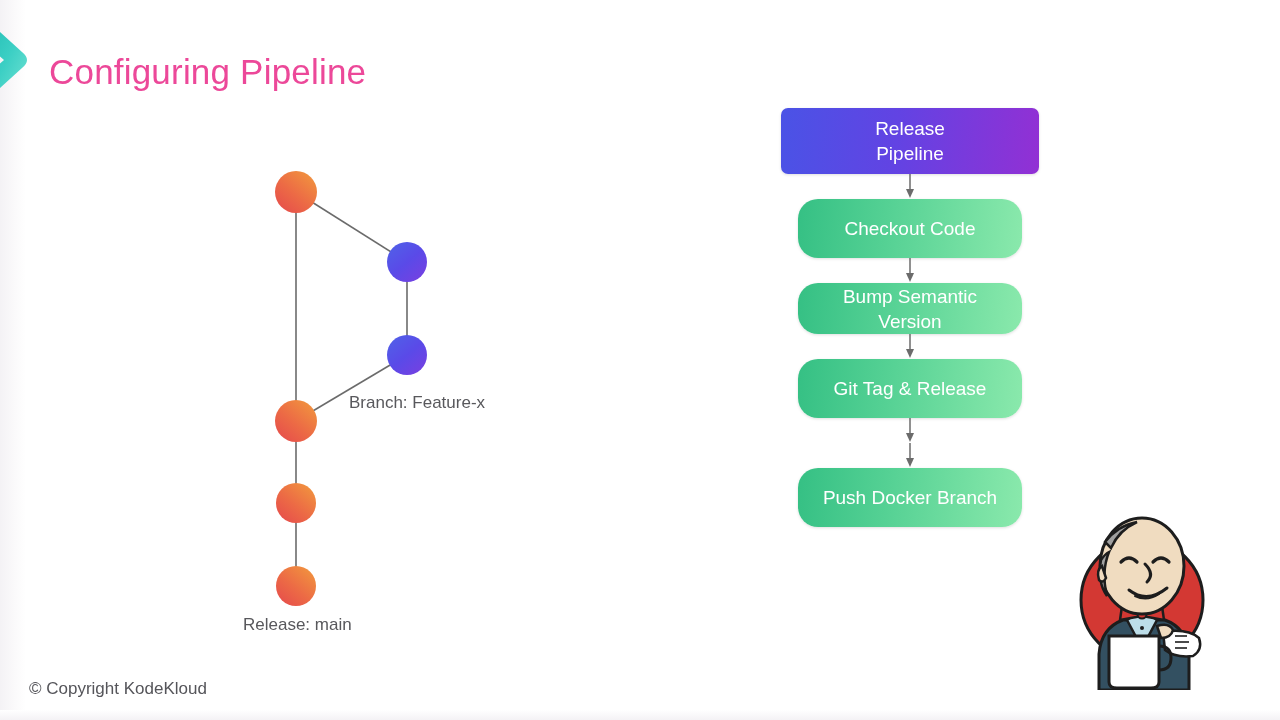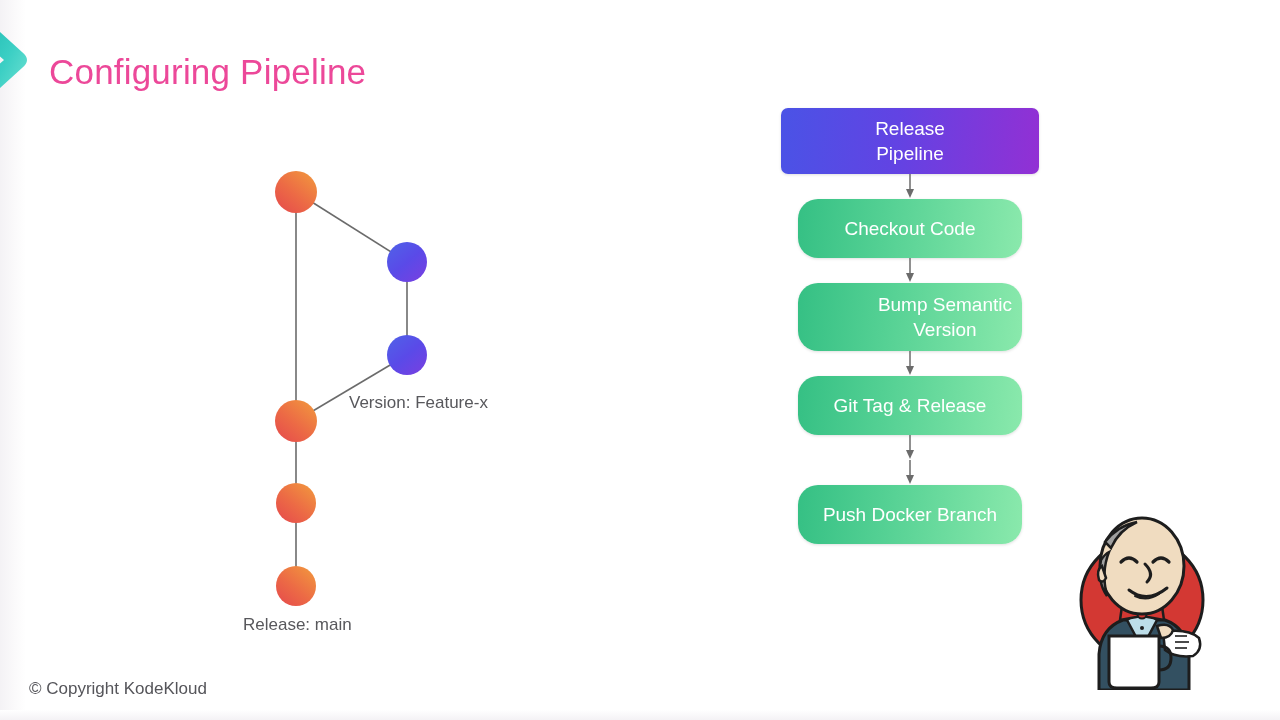--- a/index.html
+++ b/index.html
@@ -107,22 +107,21 @@
     height: 66px;
     border-radius: 7px;
     background: linear-gradient(95deg, #4a53e6 0%, #6243e3 45%, #9230d4 100%);
     font-size: 19px;
   }
   .pipe-box.stage {
     height: 59px;
     background: linear-gradient(95deg, #35c084 0%, #55d194 40%, #8ae9ac 100%);
   }
   .pipe-box.stage.tall {
-    height: 68px;
-    justify-content: flex-end;
+    height: 51px;
   }
   .pipe-arrow {
     height: 25px;
     display: flex;
     align-items: center;
     justify-content: center;
   }
 
   
   .jenkins-logo {
@@ -180,21 +179,21 @@
       <line x1="296" y1="421" x2="296" y2="586" stroke="#6b6b6b" stroke-width="1.6"></line>
     </svg>
 
     <div class="git-node orange" style="left:275px;top:171px;width:42px;height:42px"></div>
     <div class="git-node blue" style="left:387px;top:242px;width:40px;height:40px"></div>
     <div class="git-node blue" style="left:387px;top:335px;width:40px;height:40px"></div>
     <div class="git-node orange" style="left:275px;top:400px;width:42px;height:42px"></div>
     <div class="git-node orange" style="left:276px;top:483px;width:40px;height:40px"></div>
     <div class="git-node orange" style="left:276px;top:566px;width:40px;height:40px"></div>
 
-    <div class="branch-label" style="left:349px;top:393px">Version: Feature-x</div>
+    <div class="branch-label" style="left:349px;top:393px">Branch: Feature-x</div>
     <div class="branch-label" style="left:243px;top:615px">Release: main</div>
   </div>
 
   <div class="pipeline">
 
     <div class="pipe-box header">
       <div>
         <div>Release</div>
         <div>Pipeline</div>
       </div>

